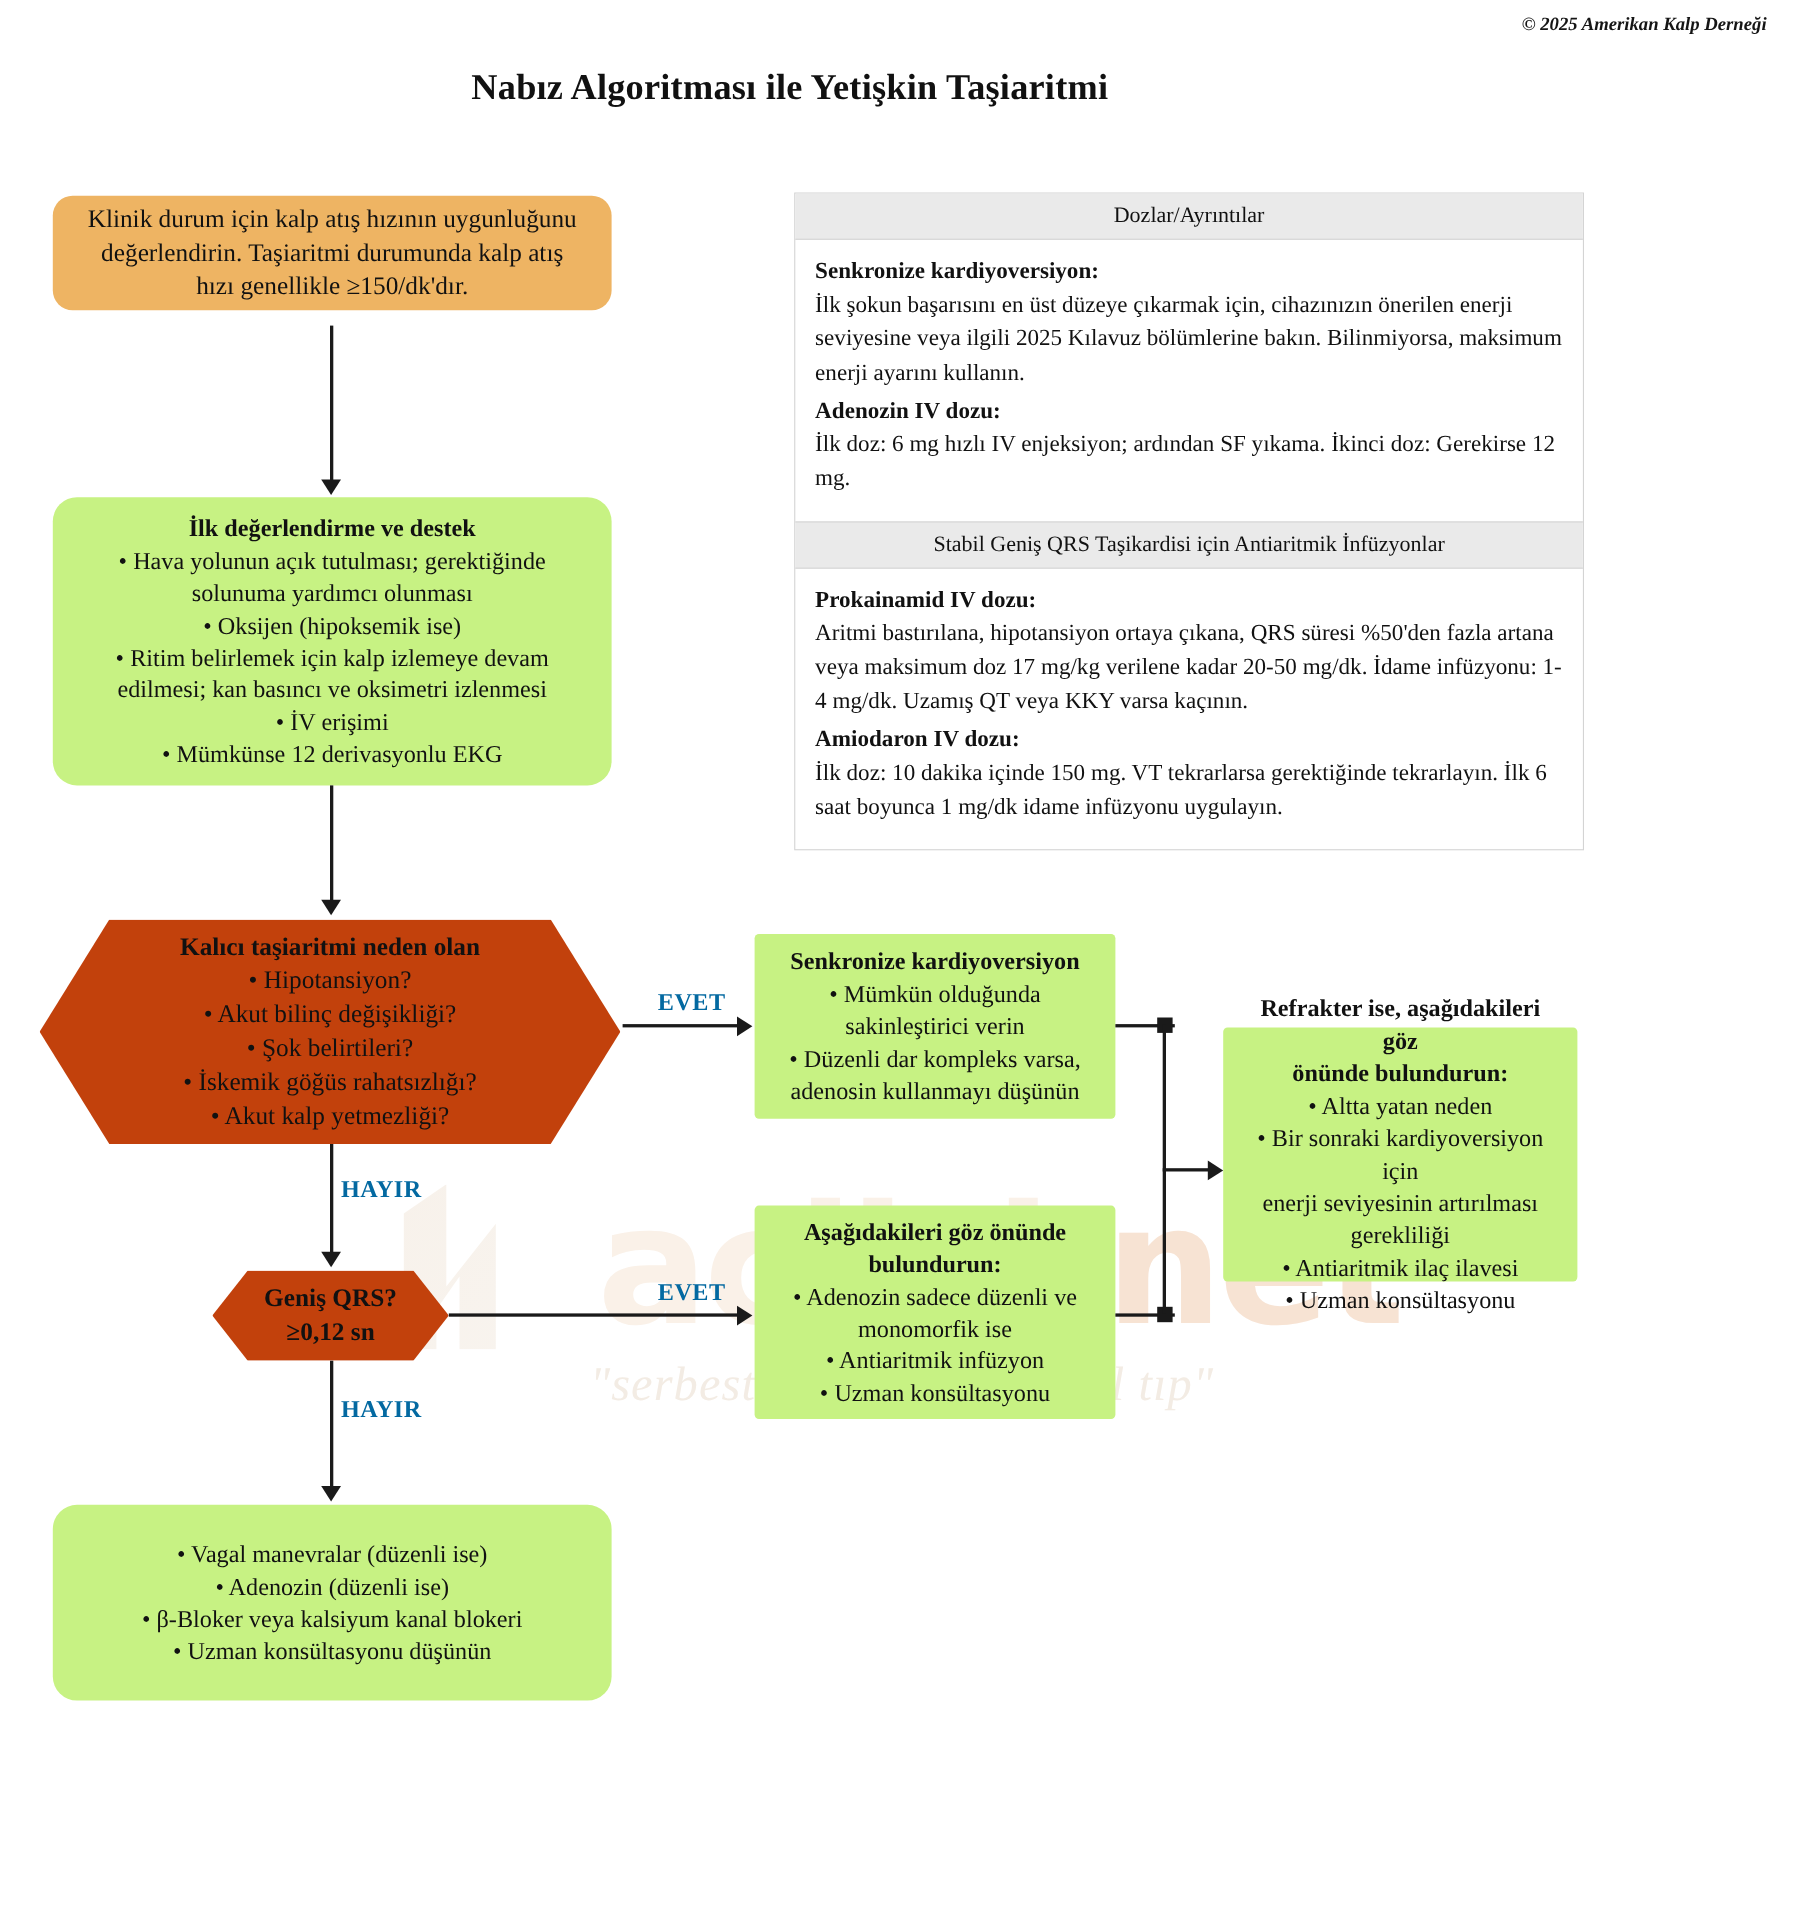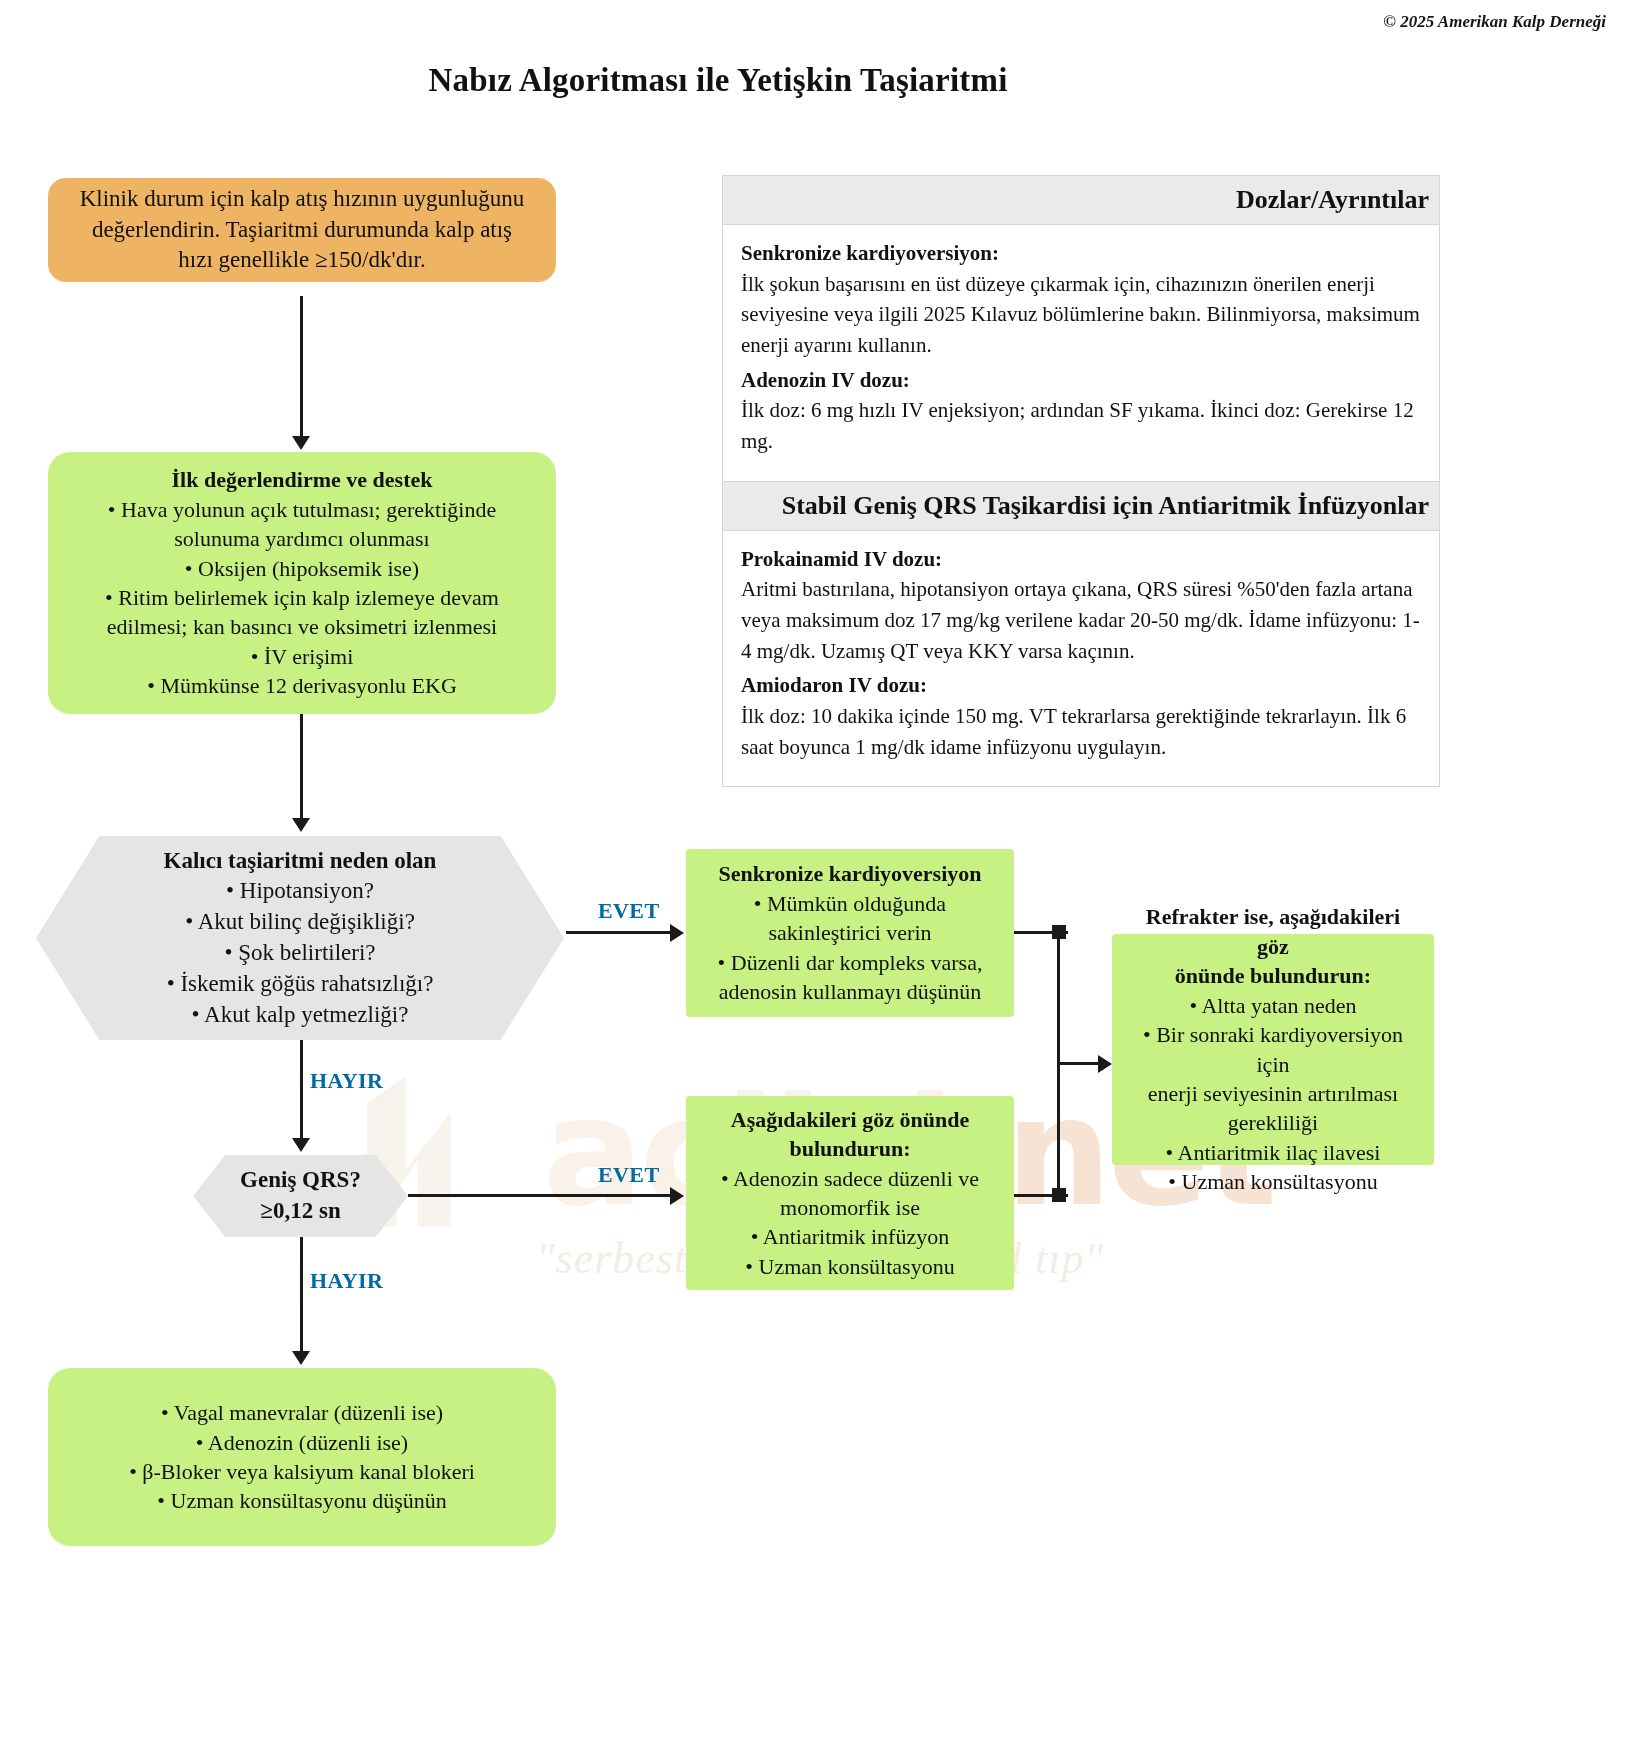--- a/index.html
+++ b/index.html
@@ -61,21 +61,21 @@
   .orange {
     background:#eeb463; border-radius:18px;
     font-size:23px; padding:14px 26px;
   }
   .green {
     background:#c7f283; border-radius:22px;
     font-size:22px; padding:14px 22px;
   }
   .green.small { font-size:22px; border-radius:4px; }
   .hex {
-    background:#e5e5e5; font-size:23px;
+    background:#c2410c; font-size:23px;
     display:flex; flex-direction:column; align-items:center; justify-content:center;
   }
 
   
   #box-assess  { left:48px;  top:178px; width:508px; height:104px; }
   #box-initial { left:48px;  top:452px; width:508px; height:262px; }
 
   #hex-unstable{ left:36px;  top:836px; width:528px; height:204px;
                  clip-path:polygon(12% 0%, 88% 0%, 100% 50%, 88% 100%, 12% 100%, 0% 50%); }
   #hex-wide    { left:193px; top:1155px; width:215px; height:82px;
@@ -107,21 +107,21 @@
     color:#0369a1; letter-spacing:.4px;
   }
 
   
   #info-table {
     position:absolute; left:722px; top:175px; width:718px;
     border:1px solid #d4d4d4; background:#ffffff;
   }
   #info-table .sec-head {
     background:#eaeaea; border-bottom:1px solid #d4d4d4;
-    text-align:right; font-weight:bold; font-size:26px;
+    text-align:center; font-weight:normal; font-size:20px;
     padding:9px 10px;
   }
   #info-table .sec-body {
     padding:13px 18px 20px 18px; font-size:21px; line-height:1.46;
   }
   #info-table .sec-body .lbl { font-weight:bold; display:block; }
   #info-table .sec-body .para { margin-bottom:4px; }
 </style>
 </head>
 <body>

